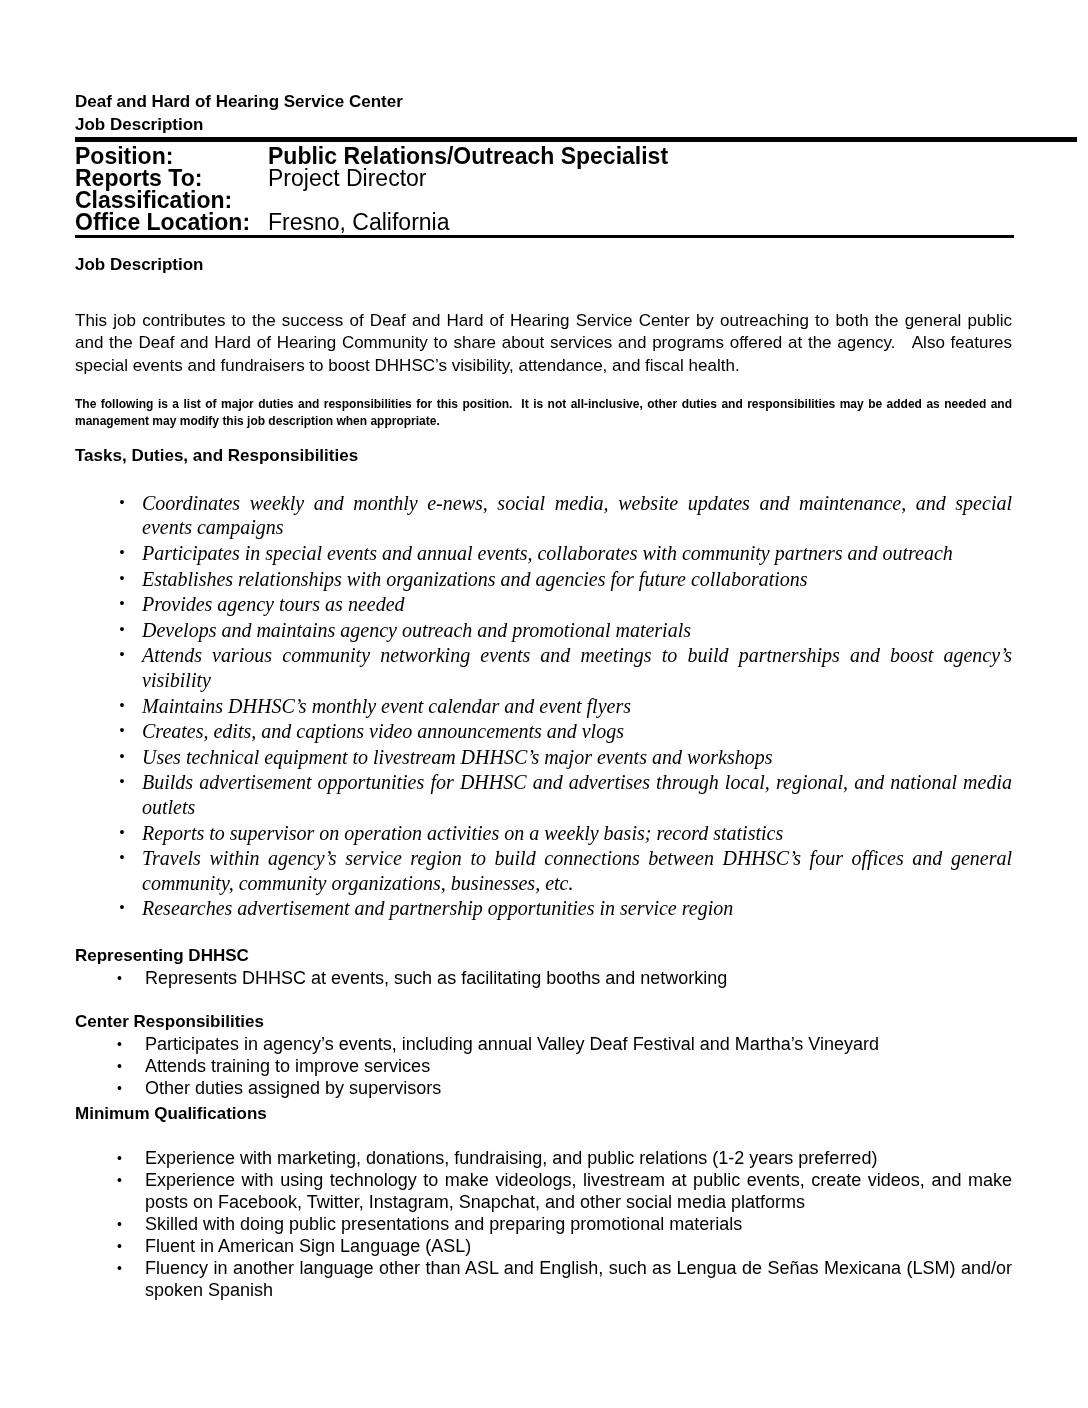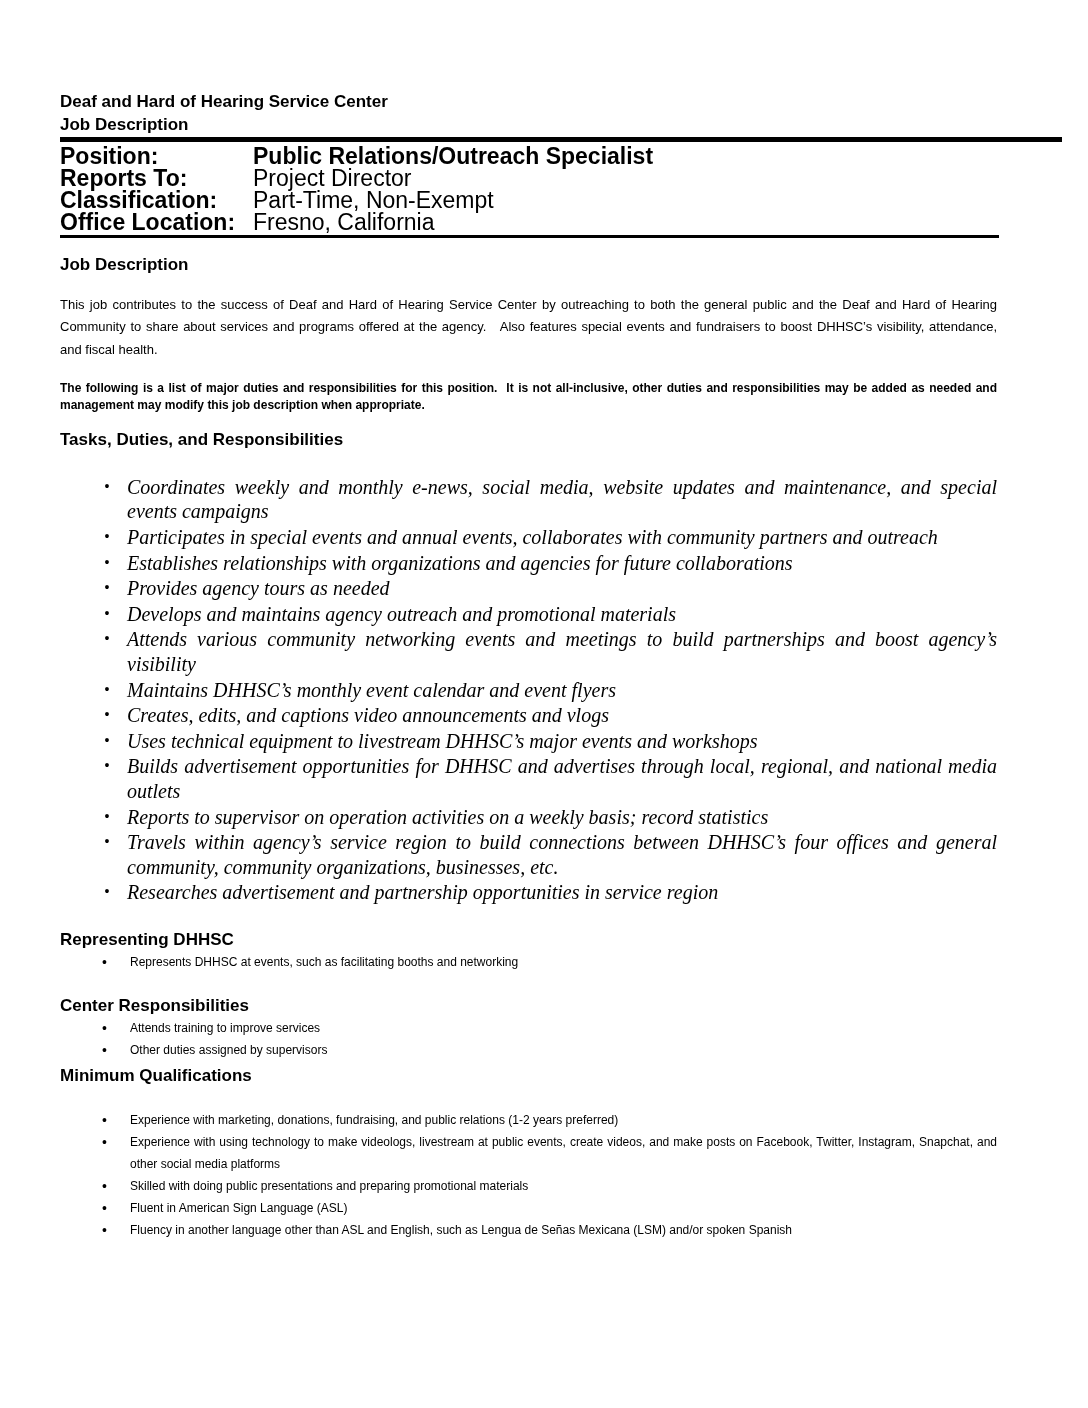--- a/index.html
+++ b/index.html
@@ -7,21 +7,21 @@
     position: relative;
     width: 1088px;
     height: 1408px;
     background: #ffffff;
     color: #000000;
     font-family: "Liberation Sans", sans-serif;
     overflow: hidden;
   }
   .content {
     position: absolute;
-    left: 60px;
+    left: 75px;
     top: 90px;
     width: 937px;
   }
   .doc-header div {
     font-size: 17px;
     font-weight: bold;
     line-height: 23px;
   }
   .rule { background: #000; }
   .rule.thick { height: 5px; width: 1002px; margin-top: 1px; }
@@ -36,22 +36,22 @@
   .info-label { font-weight: bold; }
   .info-value.bold { font-weight: bold; }
   h3.section-heading {
     margin: 0;
     font-size: 17px;
     font-weight: bold;
     line-height: 22px;
   }
   #jd-heading { margin-top: 16px; }
   .summary {
-    margin: 18px 0 0 0;
-    font-size: 13px;
+    margin: 34px 0 0 0;
+    font-size: 17px;
     line-height: 22.3px;
     text-align: justify;
     white-space: pre-wrap;
   }
   .disclaimer {
     margin: 19px 0 0 0;
     font-size: 12px;
     font-weight: bold;
     line-height: 17px;
     text-align: justify;
@@ -72,21 +72,21 @@
     content: "\2022";
     position: absolute;
     left: 44px;
     top: 0px;
     font-size: 16px;
   }
   ul.sans-list {
     margin: 0;
     padding: 0;
     list-style: none;
-    font-size: 12px;
+    font-size: 18px;
     line-height: 22px;
     text-align: justify;
   }
   ul.sans-list li { position: relative; padding-left: 70px; }
   ul.sans-list li::before {
     content: "\2022";
     position: absolute;
     left: 42px;
     top: 0px;
     font-size: 14px;
@@ -113,21 +113,20 @@
       <div class="info-row">
         <span class="info-label">Position:</span>
         <span class="info-value bold">Public Relations/Outreach Specialist</span>
       </div>
       <div class="info-row">
         <span class="info-label">Reports To:</span>
         <span class="info-value">Project Director</span>
       </div>
       <div class="info-row">
         <span class="info-label">Classification:</span>
-        <span class="info-value">Part-Time, Non-Exempt</span>
       </div>
       <div class="info-row">
         <span class="info-label">Office Location:</span>
         <span class="info-value">Fresno, California</span>
       </div>
     </div>
 
     <div class="rule thin"></div>
 
     <h3 class="section-heading" id="jd-heading">Job Description</h3>
@@ -156,20 +155,21 @@
 
     <h3 class="section-heading" id="representing-heading">Representing DHHSC</h3>
 
     <ul class="sans-list">
       <li>Represents DHHSC at events, such as facilitating booths and networking</li>
     </ul>
 
     <h3 class="section-heading" id="other-heading">Center Responsibilities</h3>
 
     <ul class="sans-list">
+      <li>Participates in agency’s events, including annual Valley Deaf Festival and Martha’s Vineyard</li>
       <li>Attends training to improve services</li>
       <li>Other duties assigned by supervisors</li>
     </ul>
 
     <h3 class="section-heading" id="quals-heading">Minimum Qualifications</h3>
 
     <ul class="sans-list" id="quals-list">
       <li>Experience with marketing, donations, fundraising, and public relations (1-2 years preferred)</li>
       <li>Experience with using technology to make videologs, livestream at public events, create videos, and make posts on Facebook, Twitter, Instagram, Snapchat, and other social media platforms</li>
       <li>Skilled with doing public presentations and preparing promotional materials</li>

